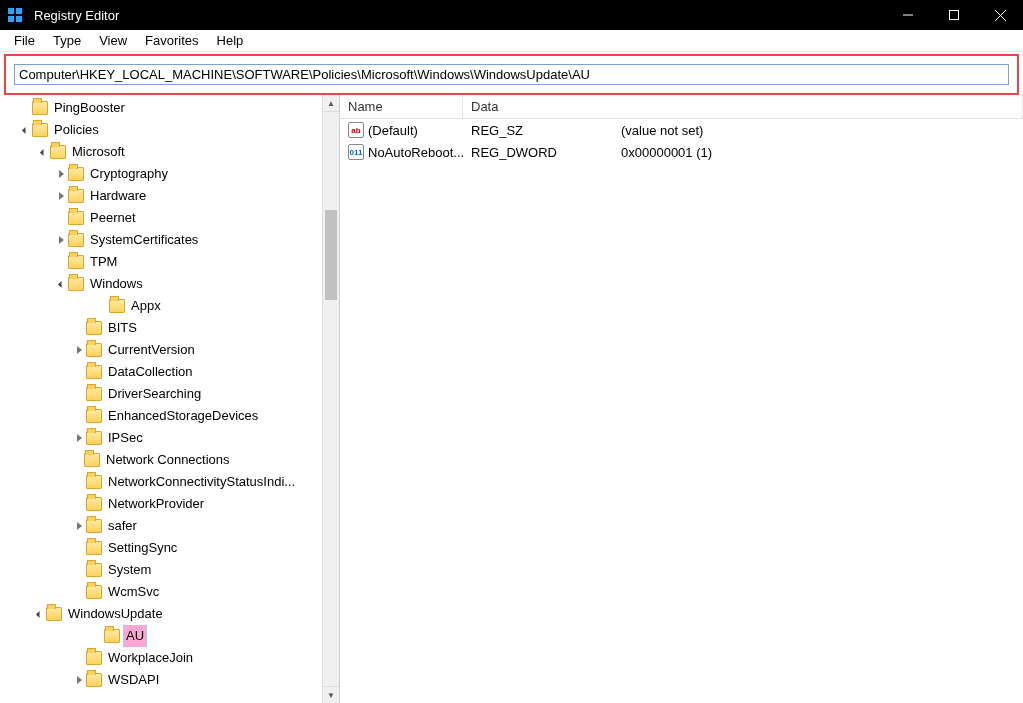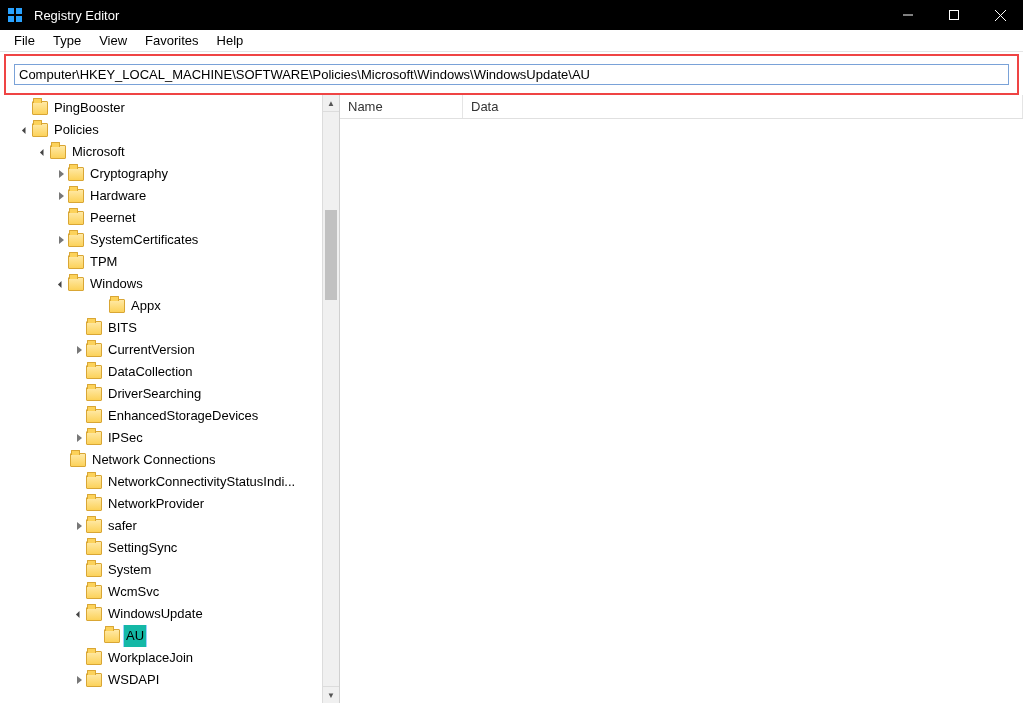--- a/index.html
+++ b/index.html
@@ -13,21 +13,21 @@
   .menubar { height: 22px; display: flex; align-items: center; padding: 0 6px; gap: 2px; border-bottom: 1px solid #e5e5e5; }
   .menubar .menu-item { padding: 2px 8px; }
   .addressbar-wrap { padding: 2px 4px 0; }
   .addressbar { border: 2px solid #ef4444; padding: 8px; }
   .addressbar input { width: 100%; border: 1px solid #7aa2d8; padding: 2px 4px; font-family: inherit; font-size: 13px; outline: none; }
   .body-area { display: flex; height: calc(703px - 30px - 22px - 26px); }
   .tree-pane { width: 340px; border-right: 1px solid #d0d0d0; display: flex; flex-direction: column; position: relative; }
   .tree-scroll { flex: 1; overflow: hidden; padding: 2px 0 0; position: relative; }
   .tree { line-height: 22px; }
   .tree-row { display: flex; align-items: center; height: 22px; white-space: nowrap; overflow: hidden; text-overflow: ellipsis; padding-right: 4px; }
-  .tree-row.selected .label { background: #14b8a6; outline: 1px solid #99d1ff; }
+  .tree-row.selected .label { background: #f9a8d4; outline: 1px solid #99d1ff; }
   .chev { width: 14px; display: inline-flex; justify-content: center; color: #555; font-size: 10px; cursor: default; }
   .chev.down::before { content: ""; width: 0; height: 0; border-left: 5px solid #444; border-top: 5px solid transparent; transform: rotate(45deg); }
   .chev.right::before { content: ""; width: 0; height: 0; border-top: 4px solid transparent; border-bottom: 4px solid transparent; border-left: 5px solid #777; }
   .chev.none { visibility: hidden; }
   .folder-icon { width: 16px; height: 14px; background: linear-gradient(#ffe9a6, #fcd25a); border: 1px solid #d9a634; border-radius: 1px; margin-right: 4px; flex-shrink: 0; position: relative; }
   .folder-icon::before { content: ""; position: absolute; top: -4px; left: 0; width: 7px; height: 4px; background: #fcd25a; border: 1px solid #d9a634; border-bottom: none; border-radius: 1px 1px 0 0; }
   .label { padding: 0 2px; overflow: hidden; text-overflow: ellipsis; }
   .tree-vscroll { position: absolute; right: 0; top: 0; bottom: 0; width: 17px; background: #f0f0f0; border-left: 1px solid #dcdcdc; }
   .tree-vscroll .arrow { height: 17px; background: #f0f0f0; display:flex; align-items:center; justify-content:center; color:#555; font-size:8px; border-bottom:1px solid #dcdcdc; }
   .tree-vscroll .arrow:last-child { border-top:1px solid #dcdcdc; border-bottom:none; position:absolute; bottom:0; width:100%; }
@@ -173,21 +173,21 @@
           <div class="tree-row" style="padding-left: 72px;">
             <span class="chev none"></span>
             <span class="folder-icon"></span>
             <span class="label">EnhancedStorageDevices</span>
           </div>
           <div class="tree-row" style="padding-left: 72px;">
             <span class="chev right"></span>
             <span class="folder-icon"></span>
             <span class="label">IPSec</span>
           </div>
-          <div class="tree-row" style="padding-left: 56px;">
+          <div class="tree-row" style="padding-left: 70px;">
             <span class="chev none"></span>
             <span class="folder-icon"></span>
             <span class="label">Network Connections</span>
           </div>
           <div class="tree-row" style="padding-left: 72px;">
             <span class="chev none"></span>
             <span class="folder-icon"></span>
             <span class="label">NetworkConnectivityStatusIndi...</span>
           </div>
           <div class="tree-row" style="padding-left: 72px;">
@@ -208,21 +208,21 @@
           <div class="tree-row" style="padding-left: 72px;">
             <span class="chev none"></span>
             <span class="folder-icon"></span>
             <span class="label">System</span>
           </div>
           <div class="tree-row" style="padding-left: 72px;">
             <span class="chev none"></span>
             <span class="folder-icon"></span>
             <span class="label">WcmSvc</span>
           </div>
-          <div class="tree-row" style="padding-left: 72px;">
+          <div class="tree-row" style="padding-left: 32px;">
             <span class="chev down"></span>
             <span class="folder-icon"></span>
             <span class="label">WindowsUpdate</span>
           </div>
           <div class="tree-row selected" style="padding-left: 90px;">
             <span class="chev none"></span>
             <span class="folder-icon"></span>
             <span class="label">AU</span>
           </div>
           <div class="tree-row" style="padding-left: 72px;">
@@ -246,14 +246,32 @@
       <div class="arrow l">◀</div>
       <div class="thumb"></div>
       <div class="arrow r">▶</div>
     </div>
   </div>
   <div class="list-pane">
     <div class="list-header">
       <div class="col col-name">Name</div>
       <div class="col col-data">Data</div>
     </div>
+    <div id="list-body">
+        <div class="list-row">
+          <div class="cell col-name">
+            <span class="val-icon str">ab</span>
+            <span>(Default)</span>
+          </div>
+          <div class="cell col-type">REG_SZ</div>
+          <div class="cell col-data">(value not set)</div>
+        </div>
+        <div class="list-row">
+          <div class="cell col-name">
+            <span class="val-icon bin">011</span>
+            <span>NoAutoReboot...</span>
+          </div>
+          <div class="cell col-type">REG_DWORD</div>
+          <div class="cell col-data">0x00000001 (1)</div>
+        </div>
+      </div>
   </div>
 </div>
 
 </body></html>

